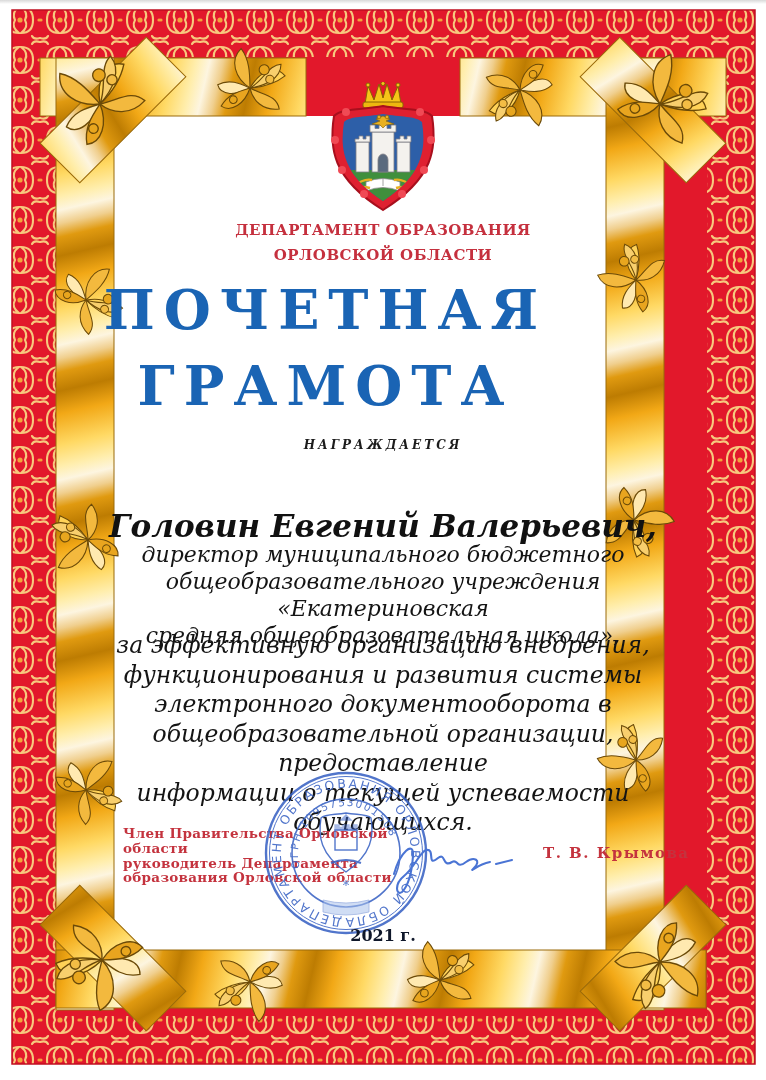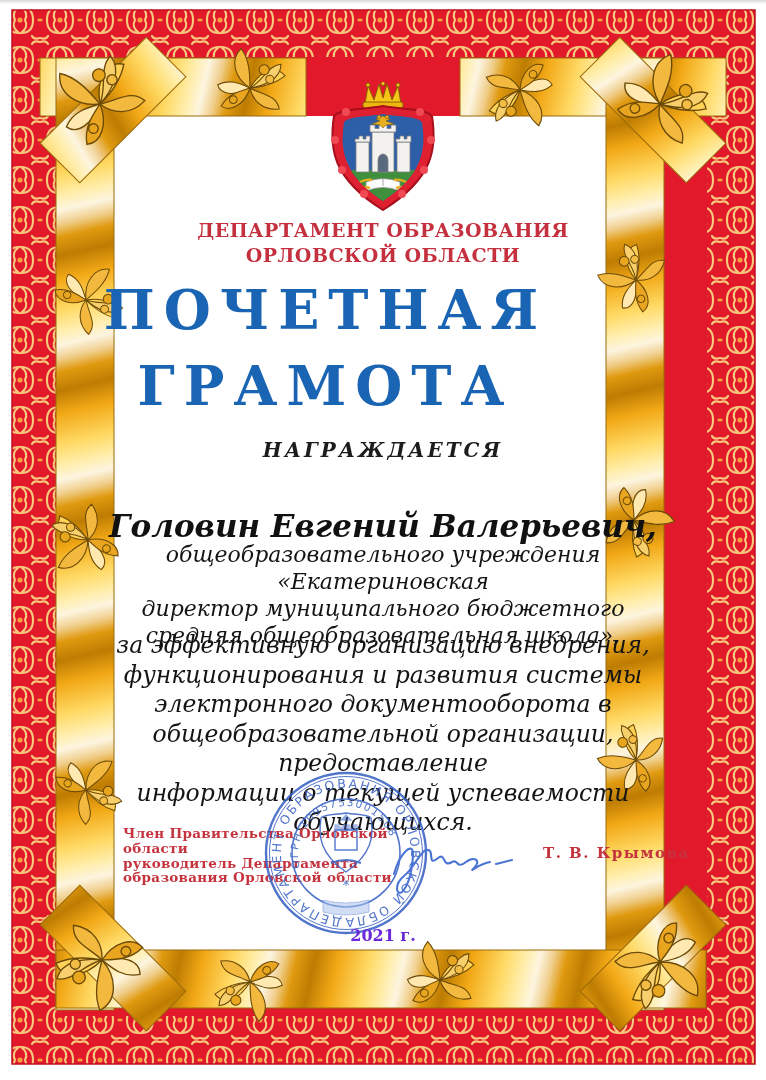--- a/index.html
+++ b/index.html
@@ -11,32 +11,32 @@
     font-family:"DejaVu Serif","Liberation Serif",serif;
   }
   .border-svg,.art-svg{position:absolute;left:0;top:0;}
   .content{position:absolute;left:0;top:0;width:766px;height:1080px;}
 
   .emblem{position:absolute;left:306px;top:82px;width:154px;height:134px;}
 
   .org-header{
     position:absolute;left:0;top:218px;width:766px;
     text-align:center;color:#c5303e;font-weight:bold;
-    font-size:19px;line-height:25px;letter-spacing:0.5px;
+    font-size:15px;line-height:25px;letter-spacing:0.5px;
   }
   .main-title{
     position:absolute;left:0;top:272px;width:651px;
     text-align:center;color:#1a64b4;font-weight:bold;
     font-size:54px;line-height:76px;letter-spacing:9px;
   }
   .award-label{
     position:absolute;left:0;top:438px;width:766px;
     text-align:center;color:#1c1c1c;
     font-style:italic;font-weight:bold;
-    font-size:20px;letter-spacing:3px;
+    font-size:12px;letter-spacing:3px;
   }
   .recipient-name{
     position:absolute;left:0;top:496px;width:766px;
     text-align:center;color:#111;
     font-style:italic;font-weight:600;
     font-size:31px;
     margin-top:12px;
   }
   .position-block{
     position:absolute;left:103px;top:541px;width:560px;
@@ -52,21 +52,21 @@
     position:absolute;left:123px;top:826px;width:330px;
     color:#c4333e;font-weight:bold;
     font-size:13.5px;line-height:14.8px;letter-spacing:0.3px;
   }
   .signer-name{
     position:absolute;left:527px;top:844px;width:160px;
     color:#c4333e;font-weight:bold;font-size:15px;letter-spacing:1.5px;margin-left:16px;
   }
   .year-line{
     position:absolute;left:0;top:926px;width:766px;
-    text-align:center;color:#6d28d9;font-weight:bold;font-size:16px;
+    text-align:center;color:#0f172a;font-weight:bold;font-size:16px;
   }
   .stamp-svg{position:absolute;left:261px;top:768px;width:170px;height:170px;opacity:0.88;}
   .signature-svg{position:absolute;left:380px;top:822px;width:150px;height:75px;}
   .scan-edge{position:absolute;left:0;top:0;width:766px;height:4px;background:linear-gradient(#d9d9d9,#ffffff);}
 </style>
 </head>
 <body>
 
 <div class="page">
 
@@ -220,22 +220,22 @@
     <div class="main-title">
       <div>ПОЧЕТНАЯ</div>
       <div>ГРАМОТА</div>
     </div>
 
     <div class="award-label">НАГРАЖДАЕТСЯ</div>
 
     <div class="recipient-name">Головин Евгений Валерьевич,</div>
 
     <div class="position-block">
+      <div>директор муниципального бюджетного</div>
       <div>общеобразовательного учреждения «Екатериновская</div>
-      <div>директор муниципального бюджетного</div>
       <div>средняя общеобразовательная школа»,</div>
     </div>
 
     <div class="reason-block">
       <div>за эффективную организацию внедрения,</div>
       <div>функционирования и развития системы</div>
       <div>электронного документооборота в</div>
       <div>общеобразовательной организации, предоставление</div>
       <div>информации о текущей успеваемости обучающихся.</div>
     </div>

